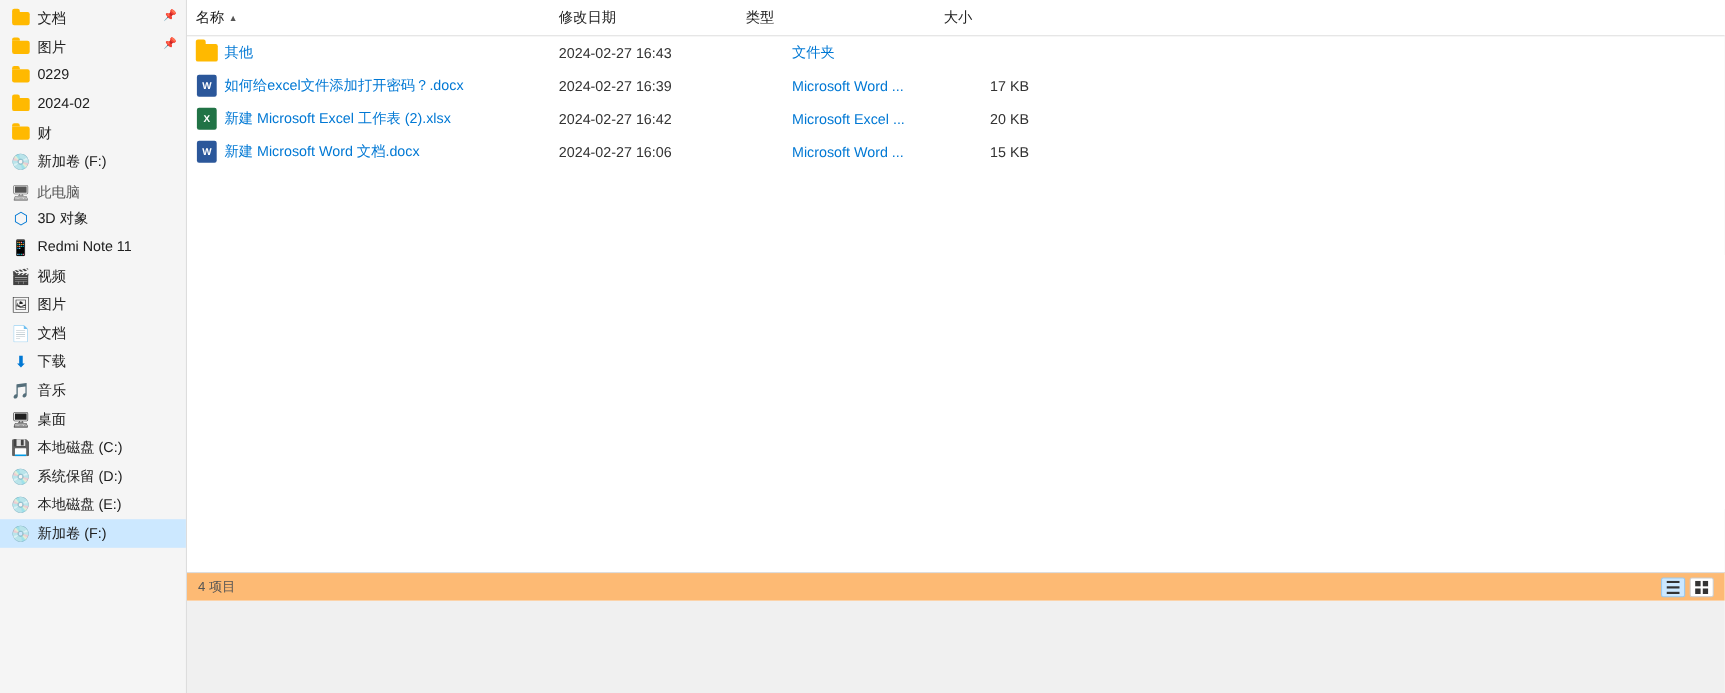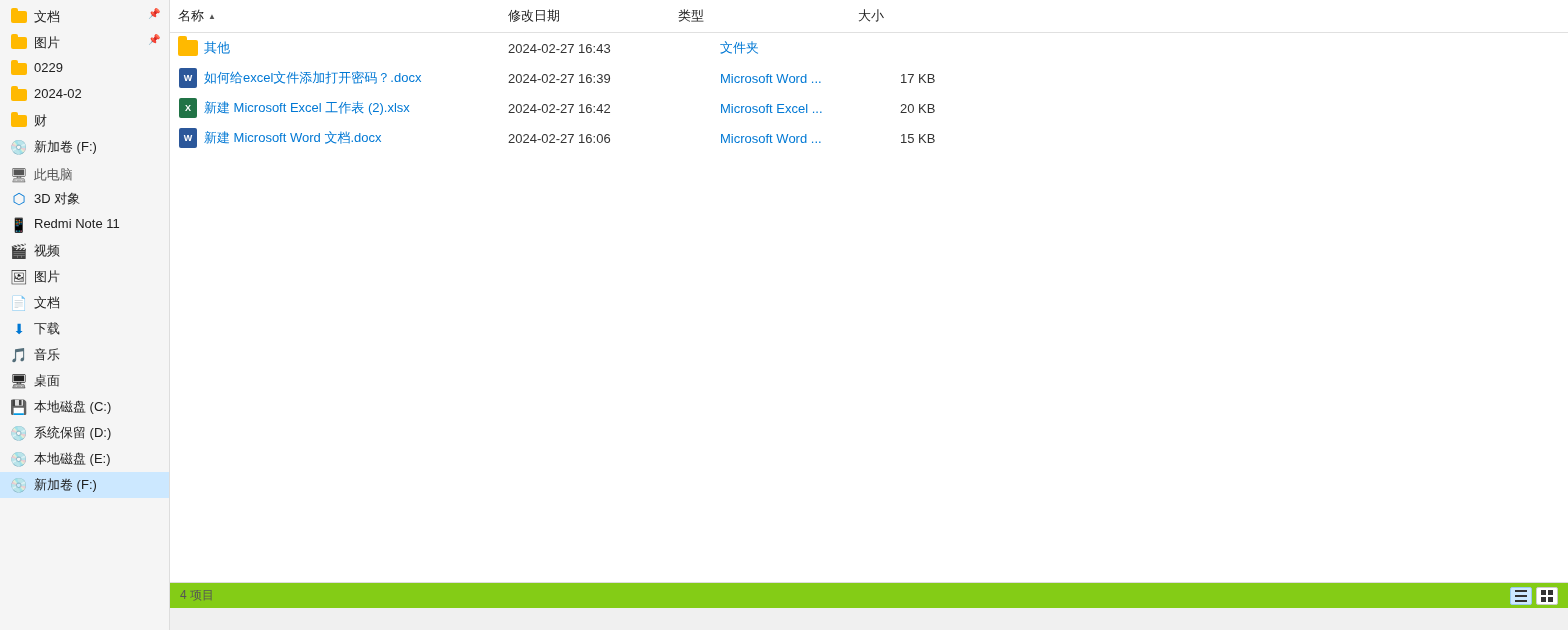--- a/index.html
+++ b/index.html
@@ -100,21 +100,21 @@
       color: #555;
       font-size: 13px;
     }
 
     
     .main-content {
       flex: 1;
       background: #fff;
       display: flex;
       flex-direction: column;
-      height: 608px;
+      height: 546px;
     }
 
     
     .file-header {
       display: flex;
       align-items: center;
       border-bottom: 1px solid #e0e0e0;
       padding: 4px 0;
       background: #fff;
       min-height: 28px;
@@ -259,21 +259,21 @@
       align-items: center;
       justify-content: center;
       color: #fff;
       font-size: 9px;
       font-weight: bold;
     }
 
     
     .status-bar {
       border-top: 1px solid #ddd;
-      background: #84cc16;
+      background: #fdba74;
       padding: 3px 10px;
       font-size: 12px;
       color: #555;
       display: flex;
       align-items: center;
       justify-content: space-between;
       height: 26px;
     }
 
     .status-right {

